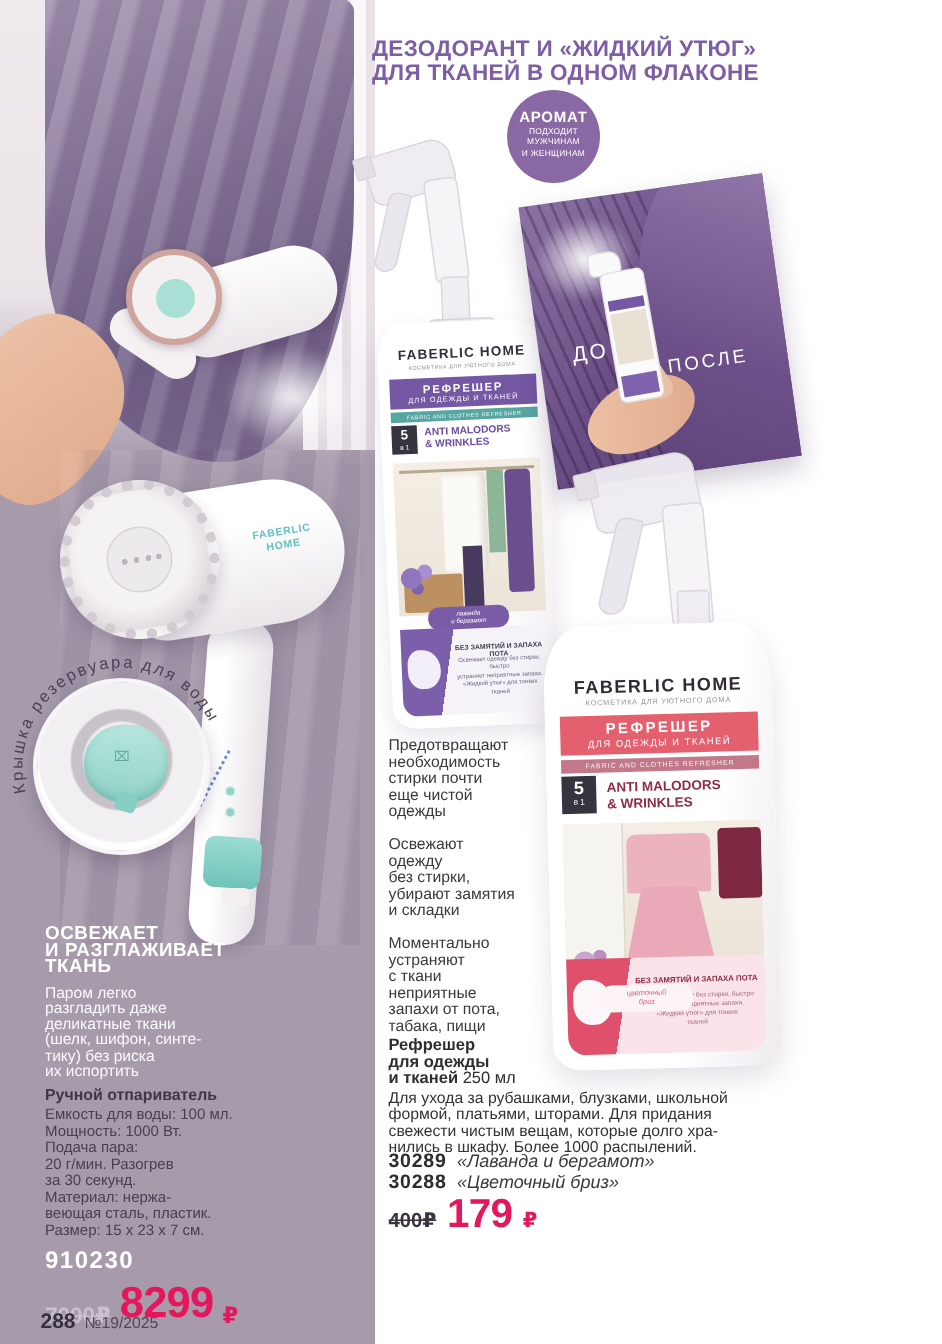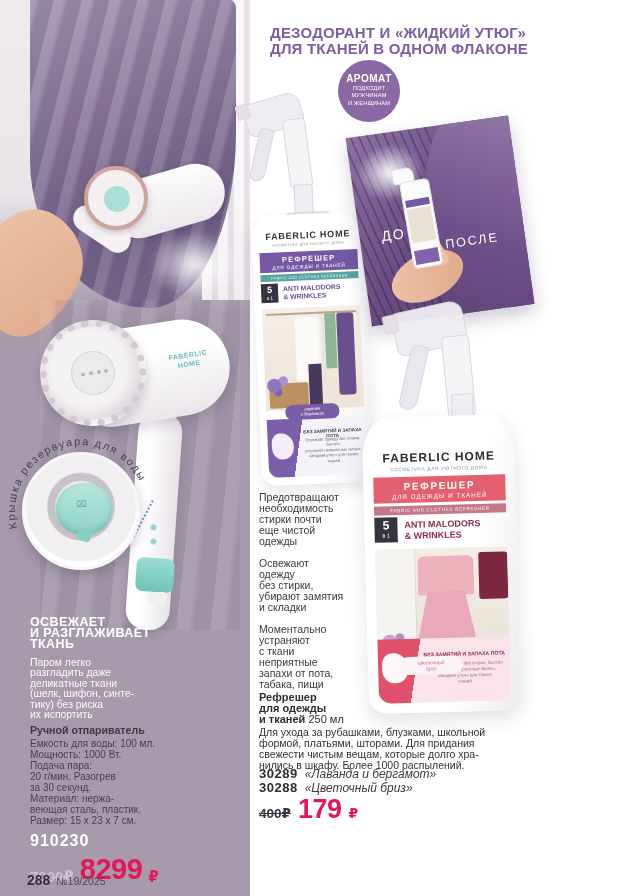--- a/index.html
+++ b/index.html
@@ -77,21 +77,21 @@
   .lc-article{margin-top:6px;font-size:16px;font-weight:bold;letter-spacing:1px;color:#fff}
   .lc-prow{margin-top:3px;display:flex;align-items:flex-end;gap:6px}
   .lc-old{font-size:15px;font-weight:bold;color:#cbbfd0;text-decoration:line-through}
   .lc-new{font-size:29px;font-weight:bold;color:#e5175c;letter-spacing:-.5px}
   .lc-cur{font-size:15px;font-weight:bold;color:#e5175c}
   .lc-page{position:absolute;left:27px;bottom:8px;display:flex;align-items:baseline;gap:6px}
   .lc-pagenum{font-size:14px;font-weight:bold;color:#35303e}
   .lc-issue{font-size:10.5px;color:#4e4858}
 
   
-  .rc-head{position:absolute;left:270px;top:25px;font-weight:800;font-size:15px;line-height:16px;
+  .rc-head{position:absolute;left:248px;top:25px;font-weight:800;font-size:15px;line-height:16px;
            letter-spacing:.2px;color:#7d5da5}
   .aroma{position:absolute;left:338px;top:60px;width:62px;height:62px;border-radius:50%;
          background:#8a68a4;color:#fff;text-align:center;padding-top:13px;z-index:6}
   .aroma-t{font-size:10px;font-weight:bold;letter-spacing:.5px}
   .aroma-s{font-size:5.6px;line-height:1.3;margin-top:1px;letter-spacing:.2px}
 
   
   .sp-head,.sp-tip,.sp-trig,.sp-neck,.sp-tube,.sp-collar{position:absolute;border:1px solid #dbd6de}
   .sp-head{background:rgba(238,235,241,.96);border-radius:7px 13px 8px 8px}
   .sp-tip{background:#e4dfe7;border-radius:2px}

